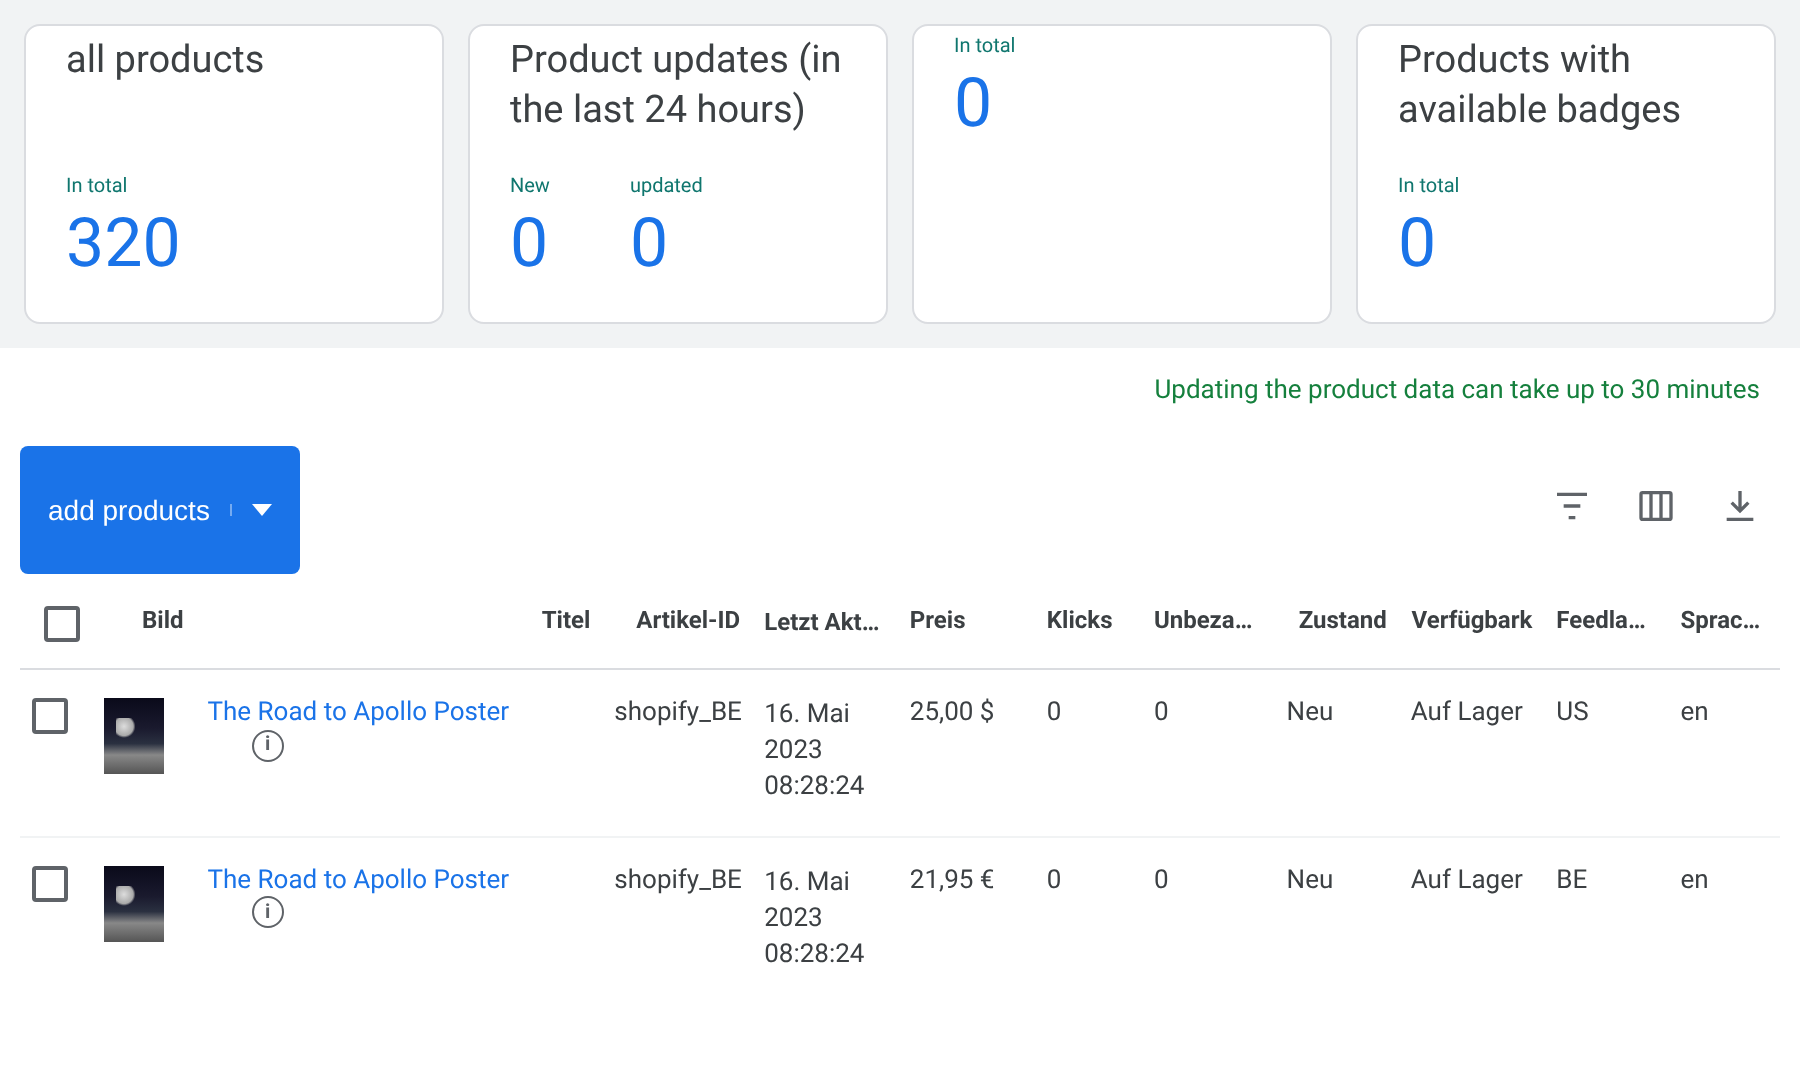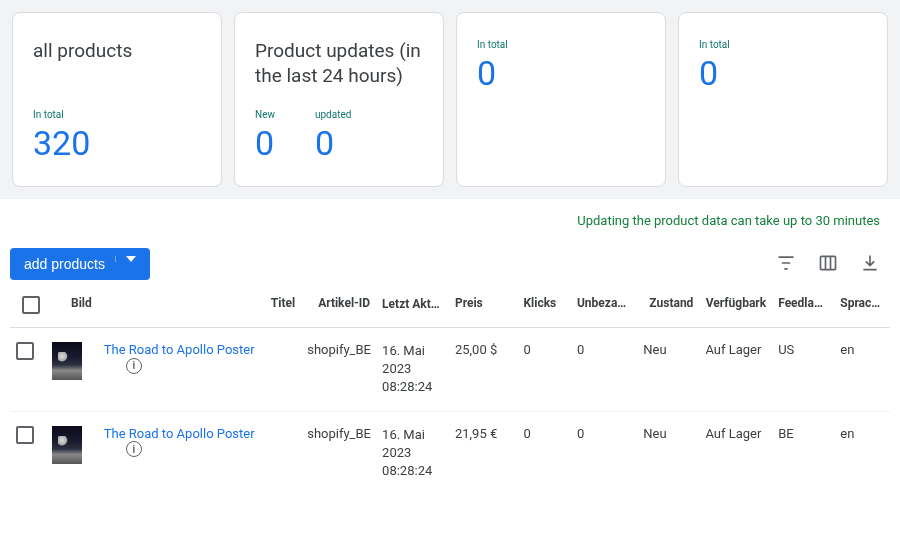--- a/index.html
+++ b/index.html
@@ -13,21 +13,21 @@
   .top-section {
     background: #f1f3f4;
     padding: 12px;
     display: flex;
     gap: 12px;
   }
   .card {
     background: #fff;
     border: 1px solid #dadce0;
     border-radius: 8px;
-    padding: 26px 20px;
+    padding: 5px 20px;
     flex: 1;
     min-height: 150px;
     display: flex;
     flex-direction: column;
   }
   .card-title {
     font-size: 19px;
     font-weight: 400;
     color: #3c4043;
     line-height: 1.3;
@@ -59,25 +59,25 @@
     display: flex;
     align-items: center;
     justify-content: space-between;
     padding: 6px 20px 6px 10px;
   }
   .add-btn {
     background: #1a73e8;
     color: #fff;
     border: none;
     border-radius: 4px;
-    padding: 8px 14px;
+    padding: 24px 14px;
     font-size: 14px;
     font-weight: 500;
     display: inline-flex;
-    align-items: flex-start;
+    align-items: center;
     gap: 10px;
     cursor: pointer;
   }
   .add-btn .chev {
     border-left: 1px solid rgba(255,255,255,0.4);
     padding-left: 10px;
     display: flex;
     align-items: center;
   }
   .tool-icons {
@@ -200,20 +200,21 @@
   </div>
   <div class="card">
     <div class="card-metrics">
       <div>
         <div class="metric-label">In total</div>
         <div class="metric-value">0</div>
       </div>
     </div>
   </div>
   <div class="card">
+    <div class="card-title">Products with available badges</div>
     <div class="card-metrics">
       <div>
         <div class="metric-label">In total</div>
         <div class="metric-value">0</div>
       </div>
     </div>
   </div>
 </div>
 
 <div class="notice-bar">Updating the product data can take up to 30 minutes</div>

